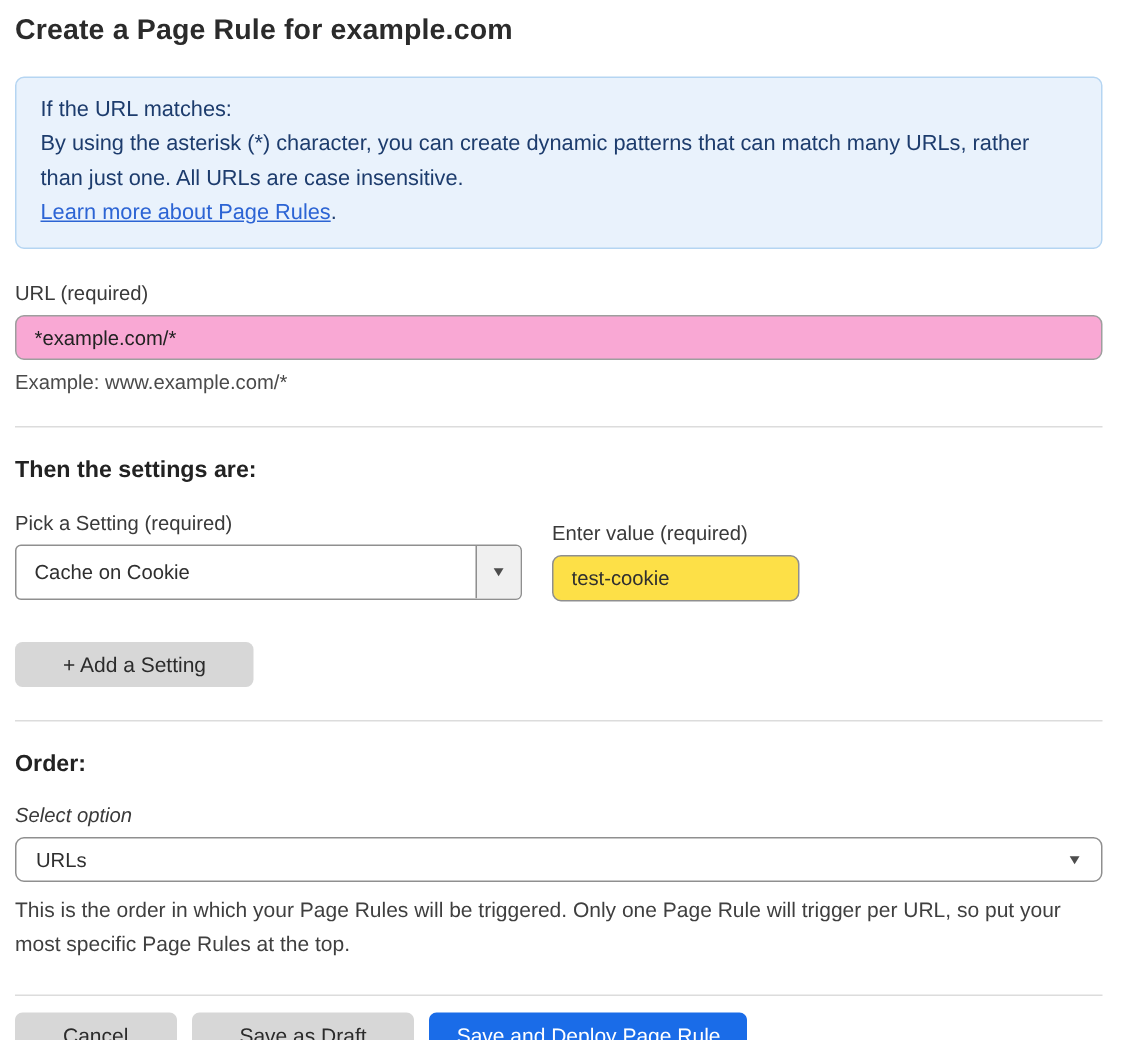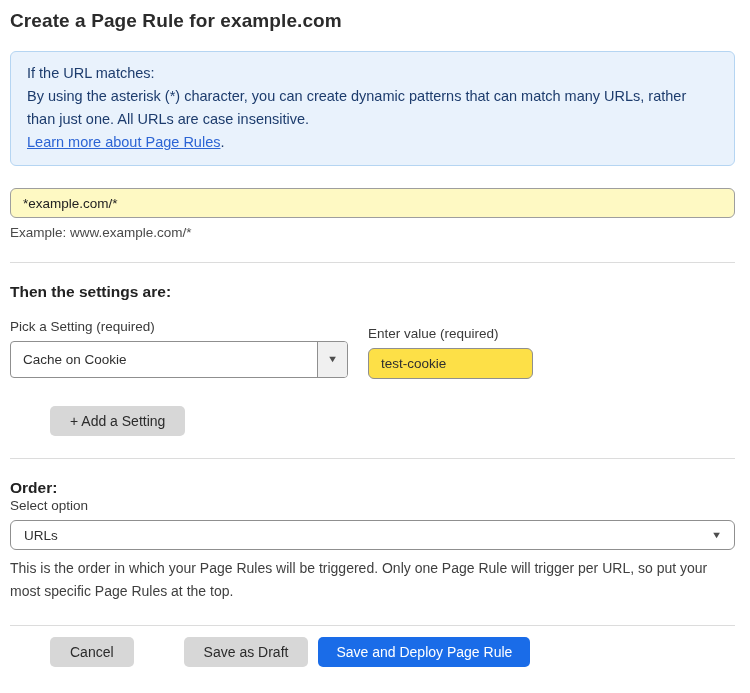--- a/index.html
+++ b/index.html
@@ -40,21 +40,21 @@
   .field-label {
     display: block;
     font-size: 13.5px;
     color: #3a3a3a;
     margin-bottom: 7px;
   }
   .url-input {
     display: block;
     width: 100%;
     height: 30px;
-    background: #fef9c3;
+    background: #f9a8d4;
     border: 1px solid #9e9e9e;
     border-radius: 6px;
     padding: 0 12px;
     font-family: "Liberation Sans", sans-serif;
     font-size: 13.5px;
     color: #222;
     outline: none;
   }
   .field-hint {
     font-size: 13.5px;
@@ -130,32 +130,31 @@
     font-size: 13.5px;
     color: #2f2f2f;
     outline: none;
   }
 
   .gray-btn {
     display: inline-block;
     background: #d7d7d7;
     border: none;
     border-radius: 5px;
-    padding: 0 20px;
+    padding: 0 32px;
     height: 30px;
     font-family: "Liberation Sans", sans-serif;
     font-size: 14px;
     color: #2b2b2b;
     cursor: pointer;
-    margin-left: 40px;
   }
   .add-setting { margin-top: 27px; }
 
   
-  .order-label { margin-top: 1px; }
+  .order-label { margin-top: 17px; font-style: italic; }
   .order-select {
     display: flex;
     align-items: center;
     justify-content: space-between;
     height: 30px;
     border: 1px solid #8f8f8f;
     border-radius: 6px;
     background: #ffffff;
     padding: 0 13px;
     font-size: 13.5px;
@@ -195,20 +194,21 @@
 
   <h1 class="page-title">Create a Page Rule for example.com</h1>
 
   <div class="info-box">
     <div class="info-heading">If the URL matches:</div>
     <div class="info-body">By using the asterisk (*) character, you can create dynamic patterns that can match many URLs, rather than just one. All URLs are case insensitive.</div>
     <div class="info-link-line"><a class="info-link">Learn more about Page Rules</a><span class="info-period">.</span></div>
   </div>
 
   <div class="field-group">
+    <label class="field-label">URL (required)</label>
     <input class="url-input" type="text" value="*example.com/*" style="">
     <div class="field-hint">Example: www.example.com/*</div>
   </div>
 
   <hr class="divider">
 
   <h2 class="section-heading">Then the settings are:</h2>
 
   <div class="settings-row">
     <div class="col-setting">

